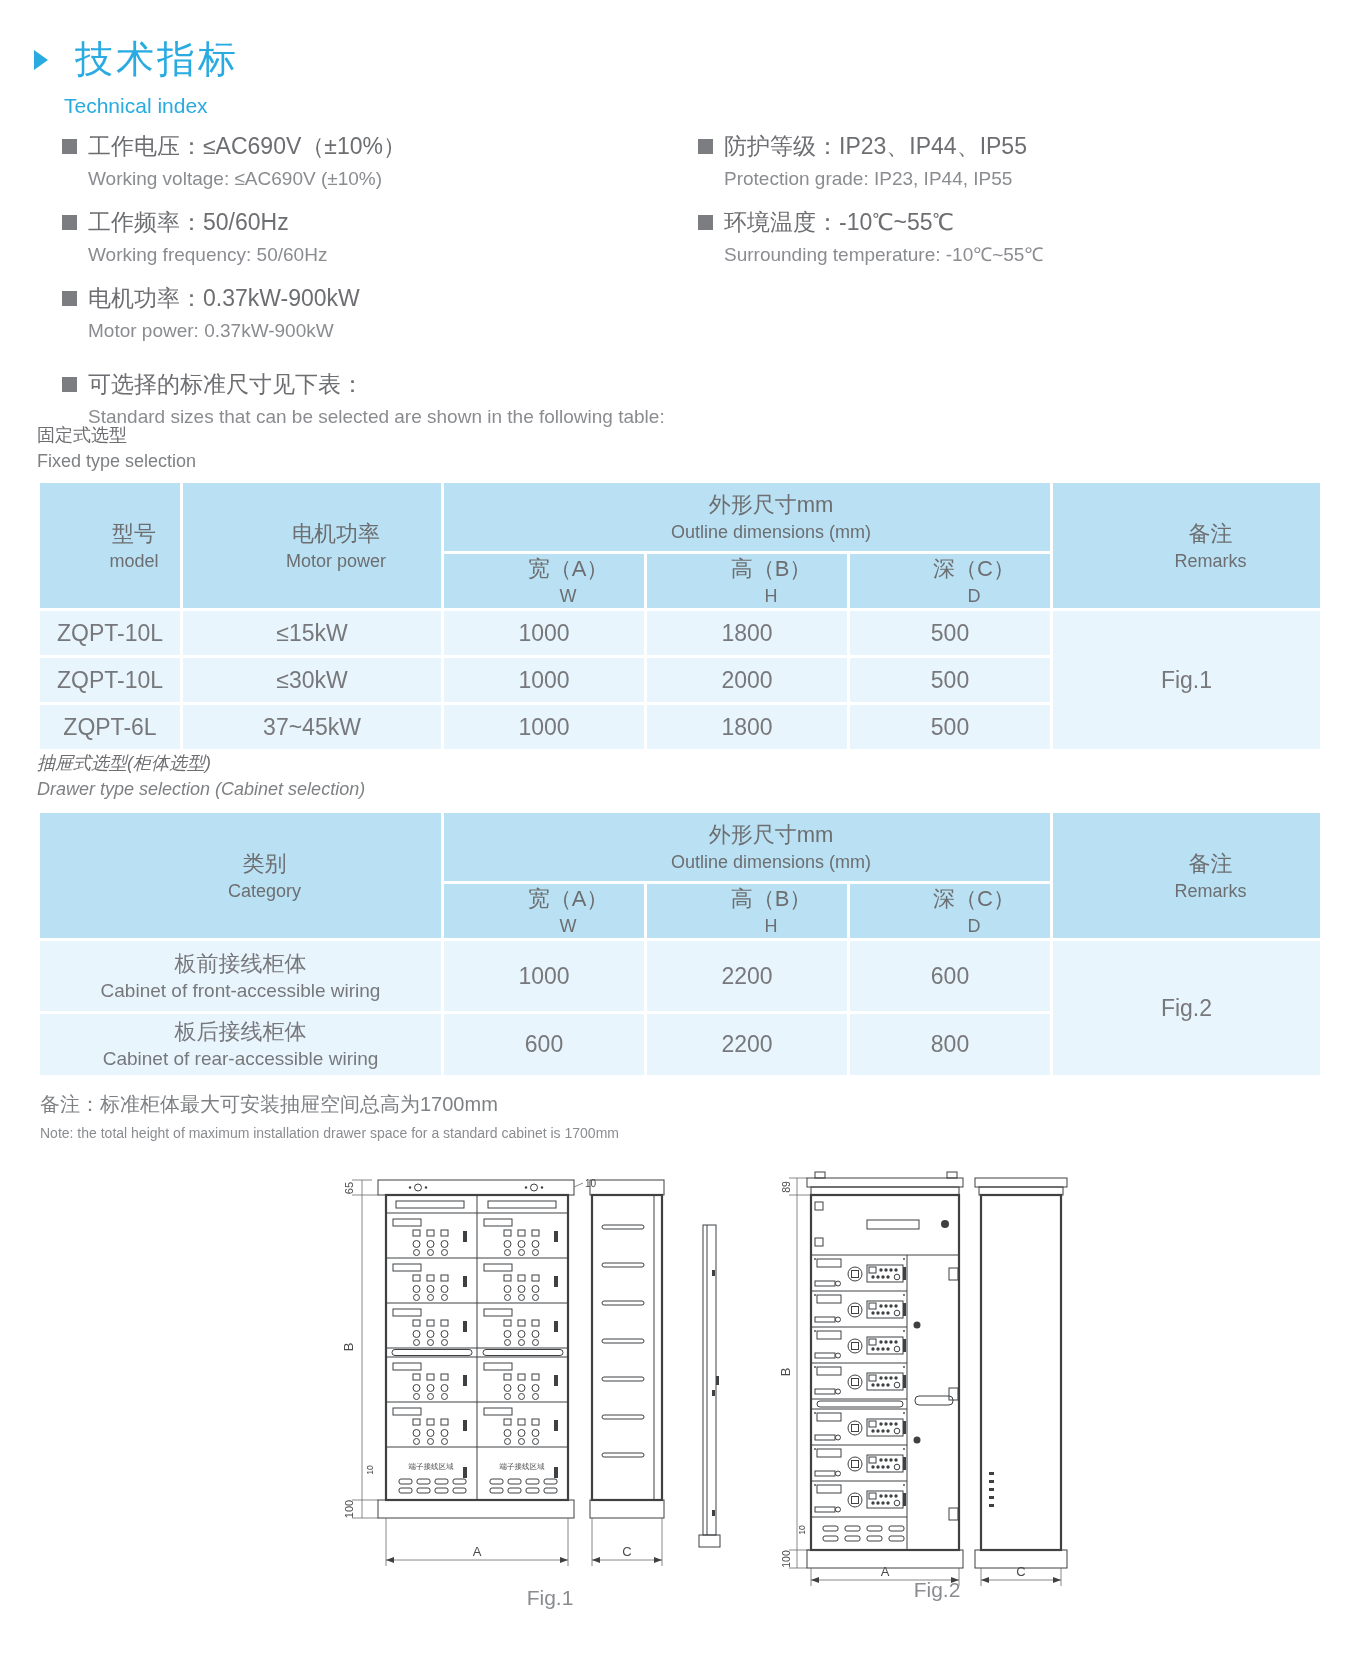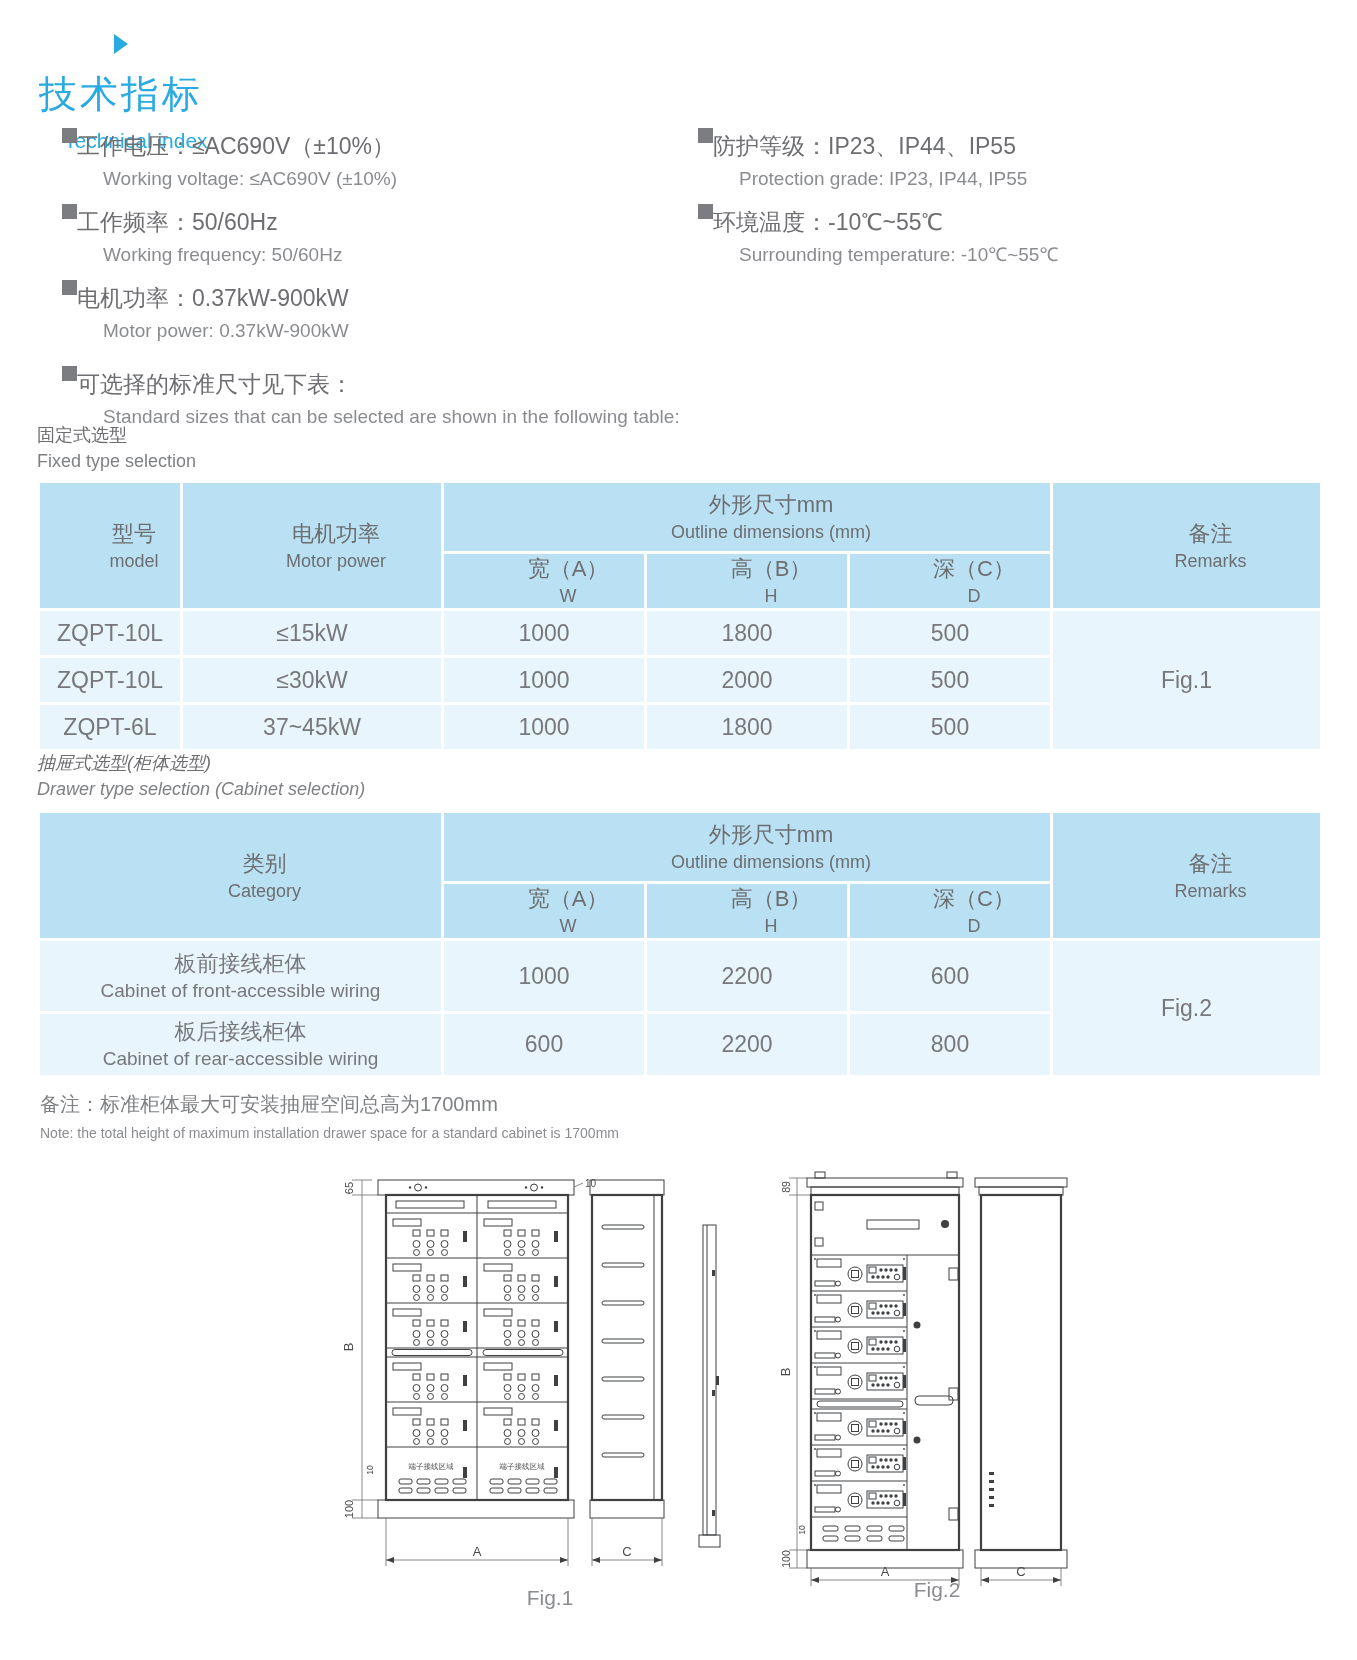--- a/index.html
+++ b/index.html
@@ -10,34 +10,34 @@
     --text-gray-light:#8a8c90;
     --line-color:#3f4042;
   }
   html,body{margin:0;padding:0;background:#ffffff;}
   .page{
     position:relative;width:1357px;height:1660px;background:#fff;overflow:hidden;
     font-family:"Liberation Sans", sans-serif;color:var(--text-gray);
   }
   
   .header{position:absolute;left:34px;top:34px;}
-  .title-row{display:flex;align-items:center;gap:15px;flex-direction:column;}
+  .title-row{display:flex;align-items:center;gap:27px;}
   .arrow-icon{width:0;height:0;border-left:14px solid var(--accent-blue);
     border-top:10px solid transparent;border-bottom:10px solid transparent;}
   .title-cn{font-size:38px;color:var(--accent-blue);letter-spacing:3px;}
   .title-en{font-size:21px;color:var(--accent-blue);margin:9px 0 0 30px;}
   
   .specs{position:absolute;top:128px;}
   .specs.left{left:62px;width:620px;}
   .specs.right{left:698px;width:620px;}
   .spec-pair{margin-bottom:10px;}
   .spec-pair.gap-top{margin-top:20px;}
-  .spec-cn{display:flex;font-size:23px;color:var(--text-gray);line-height:36px;white-space:nowrap;}
+  .spec-cn{display:flex;align-items:center;gap:11px;font-size:23px;color:var(--text-gray);line-height:36px;white-space:nowrap;}
   .bullet{width:15px;height:15px;background:#7b7d80;flex:none;}
-  .spec-en{font-size:19px;color:var(--text-gray-light);line-height:30px;margin-left:41px;white-space:nowrap;}
+  .spec-en{font-size:19px;color:var(--text-gray-light);line-height:30px;margin-left:26px;white-space:nowrap;}
   
   .section{position:absolute;left:37px;font-size:18px;color:var(--text-gray);}
   .section .cn{line-height:26px;}
   .section .en{line-height:26px;color:#7e8083;}
   #section1{top:422px;}
   #section2{top:750px;font-style:italic;}
   
   table.spec-table{position:absolute;left:37px;border-collapse:separate;border-spacing:3px;table-layout:fixed;}
   #table1{top:480px;width:1286px;}
   #table2{top:810px;width:1286px;}

